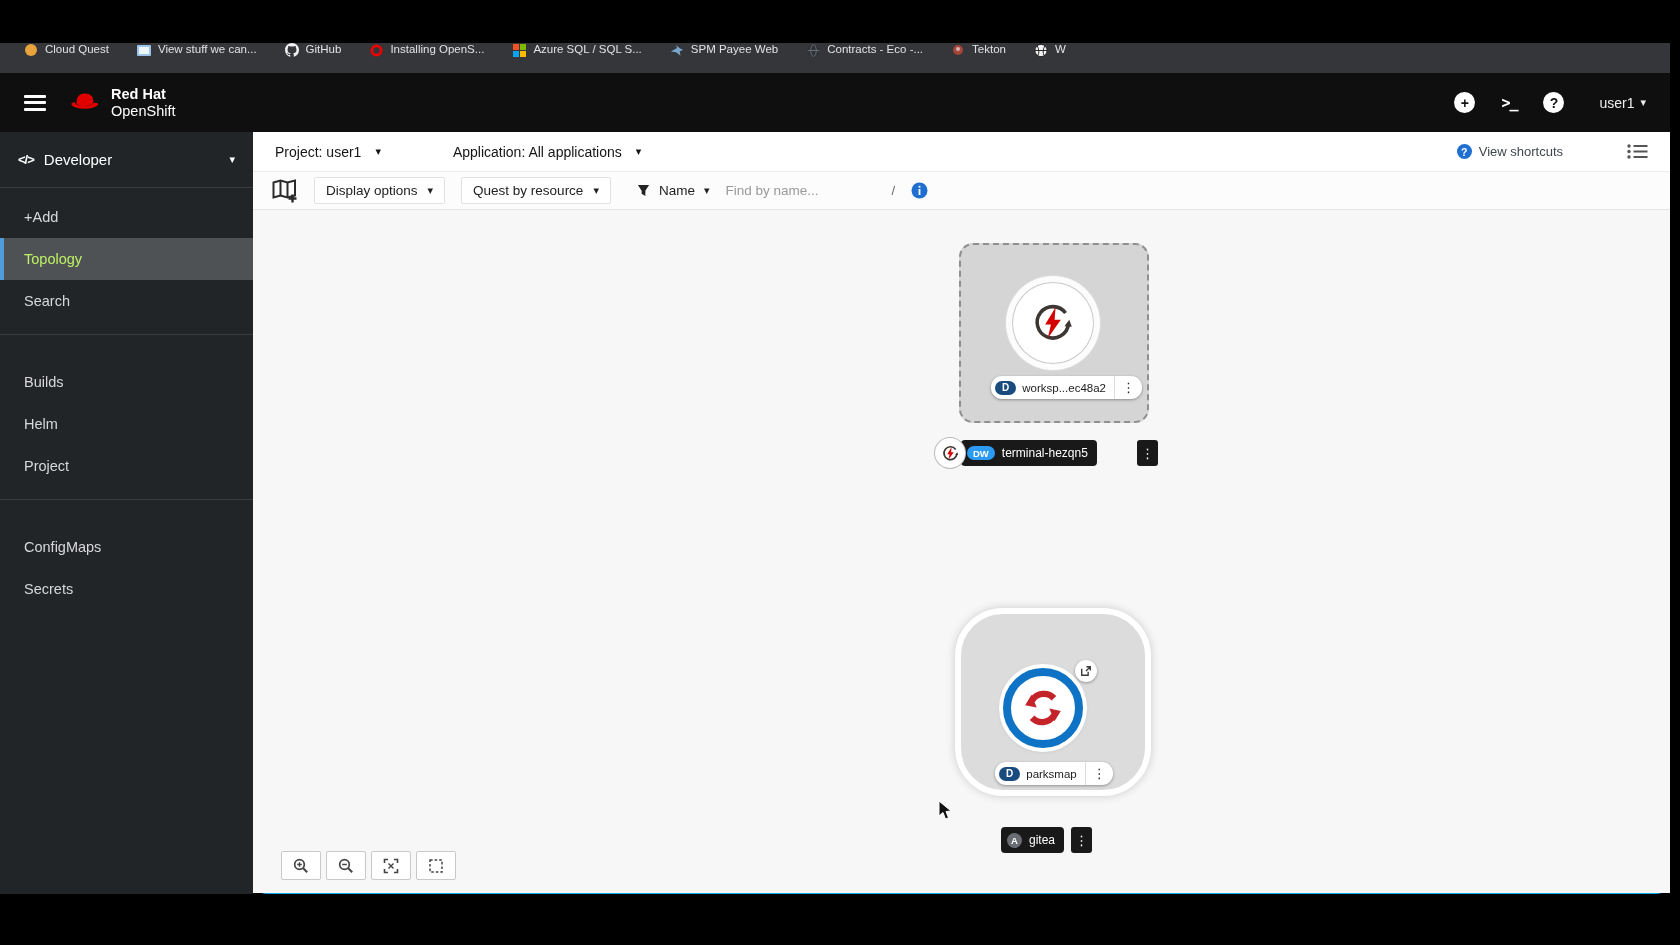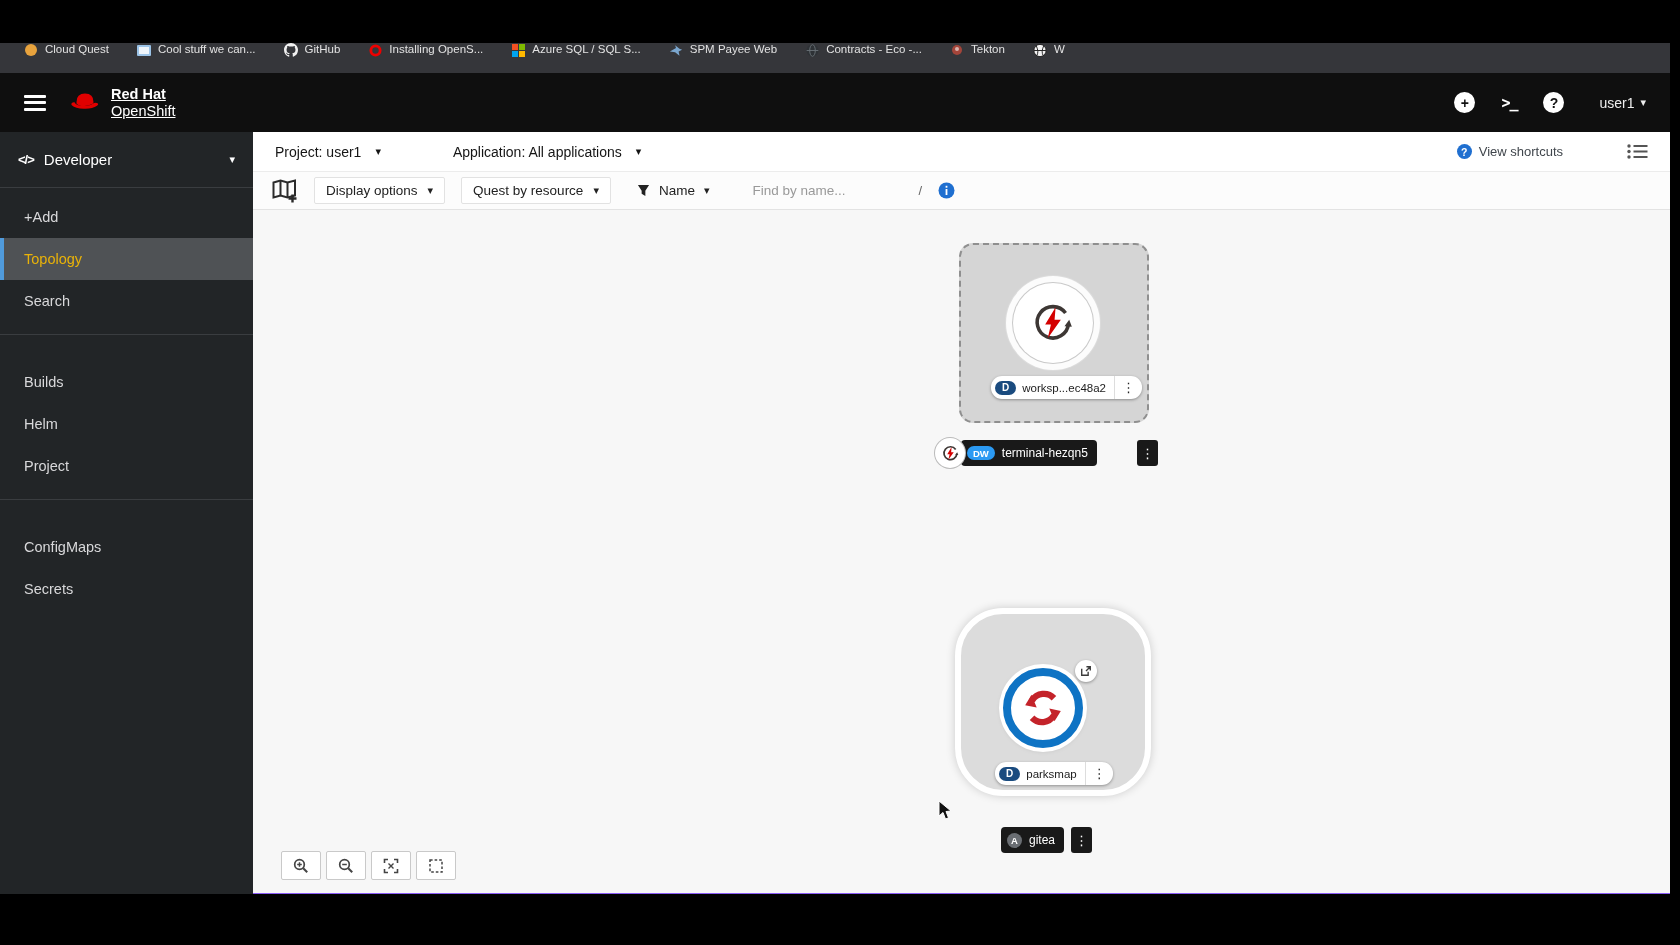--- a/index.html
+++ b/index.html
@@ -12,55 +12,55 @@
   .bm-item { display:flex; align-items:flex-start; gap:7px; color:#e2e2e2; font-size:11.5px; padding:0 14px; height:100%; cursor:default; white-space:nowrap; }
   .bm-ic { width:14px; height:14px; display:inline-flex; align-items:center; justify-content:center; flex:0 0 auto; }
   .dot { border-radius:50%; width:12px; height:12px; }
 
   
   .masthead { position:absolute; left:0; top:73px; width:1670px; height:59px; background:#0f0f0f;
     display:flex; align-items:center; padding:0 24px; }
   .hamburger { width:22px; height:16px; display:flex; flex-direction:column; justify-content:space-between; cursor:pointer; }
   .hamburger span { display:block; height:3px; background:#fff; border-radius:1px; }
   .brand { display:flex; align-items:center; gap:9px; margin-left:22px; }
-  .brand-text { color:#fff; font-size:14.5px; line-height:1.15;text-decoration:underline; }
+  .brand-text { color:#fff; font-size:14.5px; line-height:1.15; }
   .brand-text b { display:block; font-weight:bold; }
   .brand-text span { display:block; font-weight:400; }
   .mast-right { margin-left:auto; display:flex; align-items:center; gap:26px; }
   .mast-icon { width:21px; height:21px; border-radius:50%; background:#fff; color:#111; display:flex;
     align-items:center; justify-content:center; font-weight:bold; font-size:14px; cursor:pointer; }
   .term-glyph { background:none; color:#fff; border-radius:0; width:auto; font-family:"DejaVu Sans Mono", monospace; font-size:15px; letter-spacing:-1px; }
   .user-menu { color:#eee; font-size:14px; display:flex; align-items:center; gap:6px; margin-left:9px; cursor:pointer; }
   .caret { font-size:11px; color:inherit; line-height:1; }
 
   
   .sidebar { position:absolute; left:0; top:132px; width:253px; height:762px; background:#222527; color:#d8d8da; }
   .perspective { height:56px; display:flex; align-items:center; padding:0 18px; gap:10px; border-bottom:1px solid #3a3d40; cursor:pointer; }
   .persp-icon { color:#fff; font-weight:bold; font-size:13px; letter-spacing:-1px; }
   .perspective .label { color:#fff; font-size:15px; flex:1; }
   .nav { padding-top:8px; }
   .nav-item { height:42px; display:flex; align-items:center; padding-left:24px; font-size:14.5px; cursor:pointer; position:relative; }
-  .nav-item.selected { background:#4f5255; color:#eab308; }
+  .nav-item.selected { background:#4f5255; color:#bef264; }
   .nav-item.selected::before { content:""; position:absolute; left:0; top:0; bottom:0; width:4px; background:#509bdc; }
   .nav-group { margin-top:12px; border-top:1px solid #3a3d40; padding-top:26px; }
 
   
-  .main { position:absolute; left:253px; top:132px; width:1417px; height:762px; background:#8b5cf6; }
+  .main { position:absolute; left:253px; top:132px; width:1417px; height:762px; background:#0ea5e9;border-radius:14px; }
   .context-bar { height:40px; background:#fff; border-bottom:1px solid #ececec; display:flex; align-items:center; padding:0 22px; font-size:14px; color:#151515; }
   .chooser { display:flex; align-items:center; gap:14px; cursor:pointer; }
   .chooser + .chooser { margin-left:72px; }
   .ctx-right { margin-left:auto; display:flex; align-items:center; }
   .shortcuts { display:flex; align-items:center; gap:7px; font-size:13px; color:#40464c; cursor:pointer; }
   .q-circle { width:15px; height:15px; border-radius:50%; background:#1f6fd0; color:#fff; font-size:10.5px; font-weight:bold; display:flex; align-items:center; justify-content:center; }
   .list-toggle { margin-left:64px; cursor:pointer; display:flex; }
 
   .toolbar { height:38px; background:#fcfcfc; border-bottom:1px solid #e3e3e3; display:flex; align-items:center; padding:0 18px; gap:16px; font-size:13.5px; color:#222; }
   .tb-control { display:flex; align-items:center; gap:10px; background:#fff; border:1px solid #e2e2e2; border-radius:2px; padding:5px 11px; cursor:pointer; white-space:nowrap; }
   .tb-plain { display:flex; align-items:center; gap:9px; cursor:pointer; }
-  .find-input { border:none; outline:none; background:transparent; font-size:13.5px; color:#555; width:150px; font-family:"Liberation Sans", sans-serif;margin-left:27px; }
+  .find-input { border:none; outline:none; background:transparent; font-size:13.5px; color:#555; width:150px; font-family:"Liberation Sans", sans-serif; }
   .find-input::placeholder { color:#999; }
   .slash-hint { color:#666; font-size:13px; }
 
   
   .canvas { position:relative; width:100%; height:683px; background:#f7f7f7; overflow:hidden; }
 
   .ws-box { position:absolute; left:706px; top:33px; width:190px; height:180px; background:#d5d5d5;
     border:2px dashed #8f8f8f; border-radius:14px; cursor:pointer; }
   .node-circle { position:absolute; left:760px; top:73px; width:80px; height:80px; background:#fff; border-radius:50%;
     box-shadow:0 0 0 1px #c9c9c9, 0 0 0 7px rgba(255,255,255,.9), 0 0 0 8px #dcdcdc; display:flex; align-items:center; justify-content:center; cursor:pointer; }
@@ -106,21 +106,21 @@
         </span>
       <span>Cloud Quest</span>
     </div>
     <div class="bm-item">
       <span class="bm-ic">
         <svg width="14" height="11" viewBox="0 0 14 11">
             <rect x="0" y="0" width="14" height="11" rx="1" fill="#9cc4e8"></rect>
             <rect x="2" y="2" width="10" height="7" fill="#eef5fb"></rect>
           </svg>
       </span>
-      <span>Cool stuff we can...</span>
+      <span>View stuff we can...</span>
     </div>
     <div class="bm-item">
       <span class="bm-ic">
         <svg width="14" height="14" viewBox="0 0 16 16">
             <path fill="#f0f0f0" d="M8 0C3.58 0 0 3.58 0 8c0 3.54 2.29 6.53 5.47 7.59.4.07.55-.17.55-.38 0-.19-.01-.82-.01-1.49-2.01.37-2.53-.49-2.69-.94-.09-.23-.48-.94-.82-1.13-.28-.15-.68-.52-.01-.53.63-.01 1.08.58 1.23.82.72 1.21 1.87.87 2.33.66.07-.52.28-.87.51-1.07-1.78-.2-3.64-.89-3.64-3.95 0-.87.31-1.59.82-2.15-.08-.2-.36-1.02.08-2.12 0 0 .67-.21 2.2.82.64-.18 1.32-.27 2-.27s1.36.09 2 .27c1.53-1.04 2.2-.82 2.2-.82.44 1.1.16 1.92.08 2.12.51.56.82 1.27.82 2.15 0 3.07-1.87 3.75-3.65 3.95.29.25.54.73.54 1.48 0 1.07-.01 1.93-.01 2.2 0 .21.15.46.55.38A8.01 8.01 0 0 0 16 8c0-4.42-3.58-8-8-8z"></path>
           </svg>
       </span>
       <span>GitHub</span>
     </div>
     <div class="bm-item">

